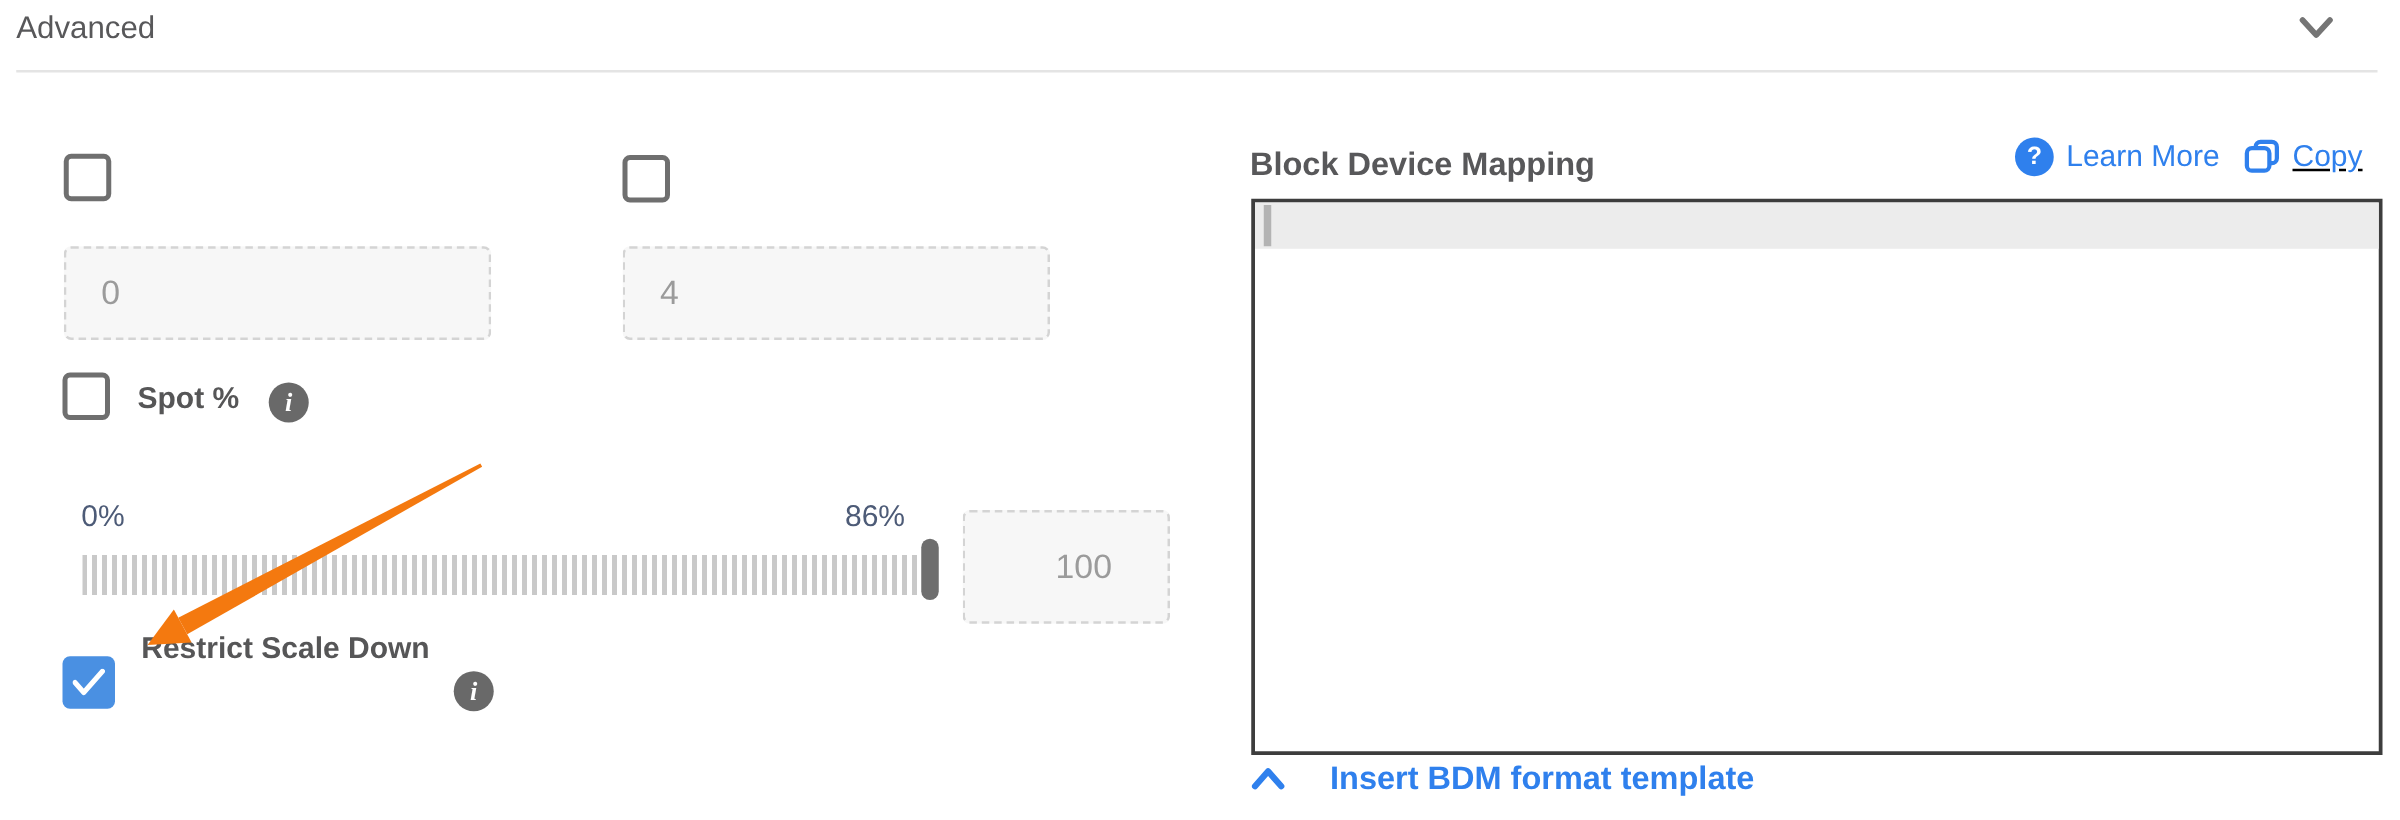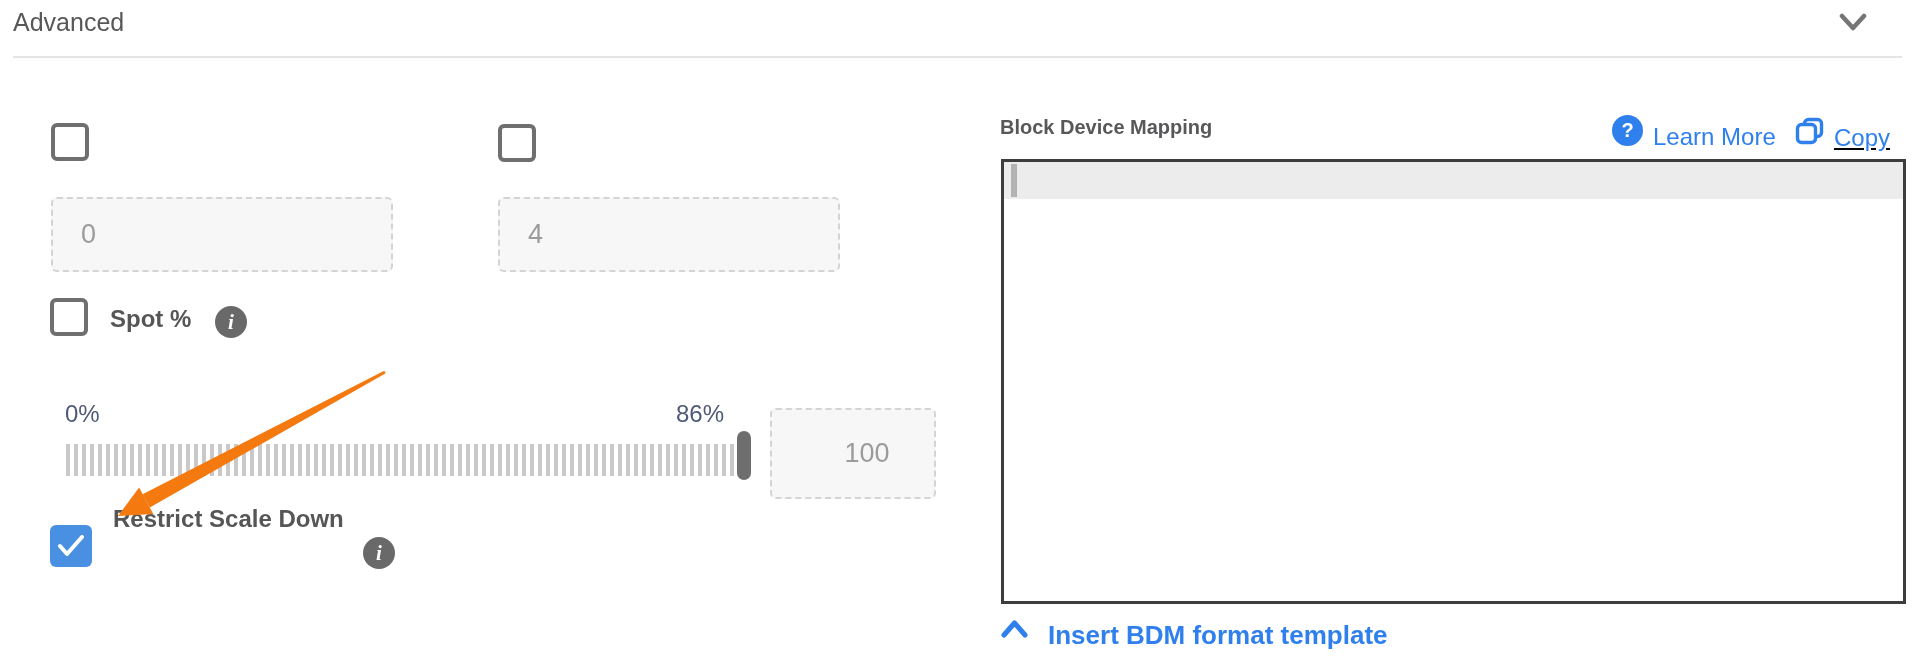--- a/index.html
+++ b/index.html
@@ -63,23 +63,23 @@
     background: repeating-linear-gradient(to right,
       #c9c9c9 0px, #c9c9c9 4px, transparent 4px, transparent 8px);
     cursor: pointer;
   }
   .slider-handle {
     left: 737px; top: 431px; width: 14px; height: 49px;
     background: #6e6e6e; border-radius: 7px; cursor: grab;
   }
 
   
-  .bdm-title { left: 1000px; top: 116px; font-size: 20px; font-weight: 600; color: #58585a; }
+  .bdm-title { left: 1000px; top: 116px; font-size: 26px; font-weight: 600; color: #58585a; }
   .link-row { display: flex; align-items: center; gap: 10px; cursor: pointer; }
-  .link-text { font-size: 24px; font-weight: 500; color: #2f80ed; white-space: nowrap; margin-top: 13px; }
+  .link-text { font-size: 24px; font-weight: 500; color: #2f80ed; white-space: nowrap; }
   .q-circle {
     width: 31px; height: 31px; border-radius: 50%;
     background: #2f80ed; color: #fff;
     display: flex; align-items: center; justify-content: center;
     font-size: 20px; font-weight: 700;
   }
   .editor {
     left: 1001px; top: 159px; width: 905px; height: 445px;
     background: #ffffff; border: 3px solid #3d3d3d;
     cursor: text;
@@ -87,21 +87,21 @@
   .editor-activeline {
     position: absolute; left: 0; top: 0; right: 0; height: 37px;
     background: #ececec;
   }
   .editor-cursor {
     position: absolute; left: 7px; top: 2px; width: 6px; height: 33px;
     background: #b3b3b3;
   }
   .insert-link {
     left: 1001px; top: 607px;
-    display: flex; align-items: center; gap: 20px; cursor: pointer;
+    display: flex; align-items: center; gap: 36px; cursor: pointer;
   }
   .insert-link .link-text { font-size: 26px; font-weight: 600; }
 
   svg { display: block; }
   .no-events { pointer-events: none; }
 </style>
 </head>
 <body>
 
 <div id="app">

